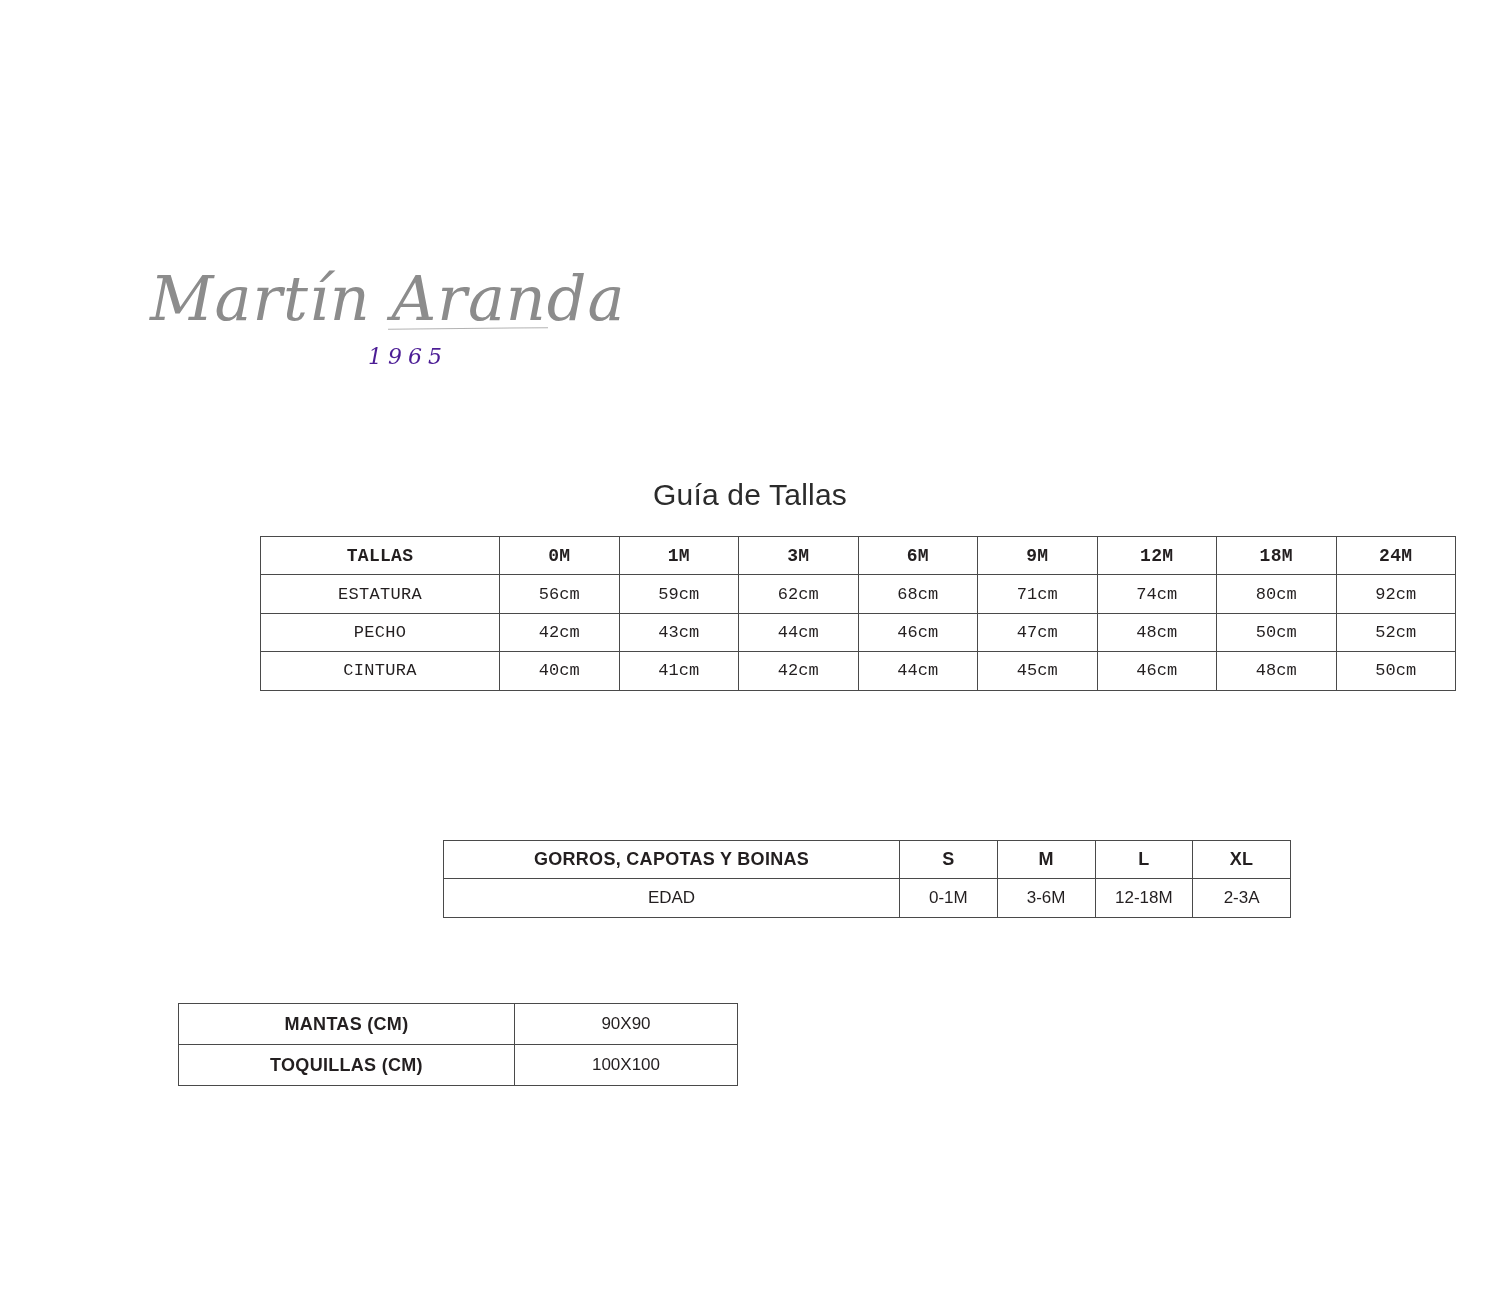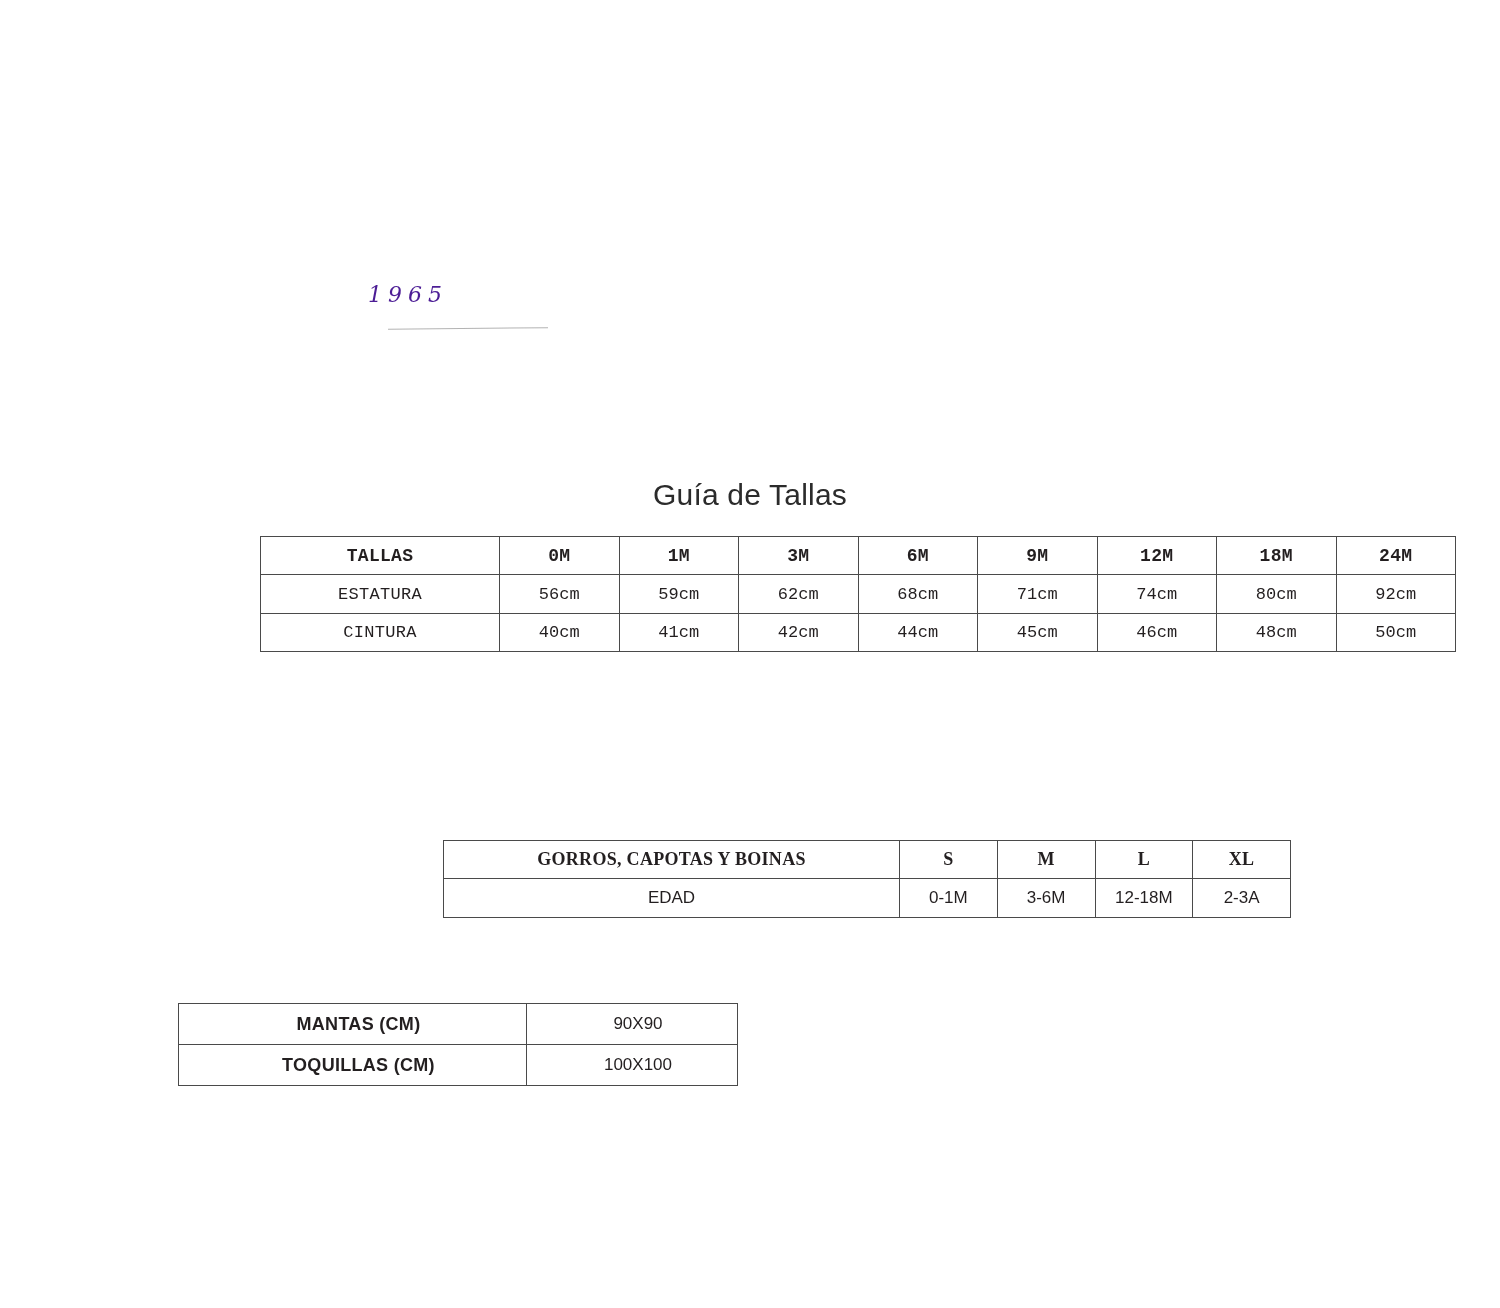--- a/index.html
+++ b/index.html
@@ -113,49 +113,48 @@
     width: 848px;
   }
   .tbl-hats td, .tbl-hats th {
     height: 37.4px;
     font-size: 17px;
   }
   .tbl-hats thead th {
     font-weight: bold;
     font-size: 18px;
     letter-spacing: 0.3px;
-    font-family: Liberation Serif, serif;
   }
   .tbl-hats .col-label { width: 455px; }
 
   
   .tbl-blankets {
     position: absolute;
     left: 178px;
     top: 1003px;
     width: 560px;
   }
   .tbl-blankets td {
     height: 40px;
     font-size: 17px;
-    padding-left: 12px;
   }
   .tbl-blankets .lbl {
     width: 335px;
     font-weight: bold;
     font-size: 18px;
     letter-spacing: 0.3px;
   }
 </style>
 </head>
 <body>
 
 <div class="page">
 
   <div class="logo-block">
+    <div class="logo-script">Martín Aranda</div>
     <div class="logo-rule"></div>
     <div class="logo-year">1965</div>
   </div>
 
   <div class="guide-title">Guía de Tallas</div>
 
   <table class="tbl-sizes">
     <thead>
       <tr>
         <th class="col-label">TALLAS</th>
@@ -175,20 +174,31 @@
         <td>56cm</td>
         <td>59cm</td>
         <td>62cm</td>
         <td>68cm</td>
         <td>71cm</td>
         <td>74cm</td>
         <td>80cm</td>
         <td>92cm</td>
       </tr>
       <tr>
+        <td class="row-label">PECHO</td>
+        <td>42cm</td>
+        <td>43cm</td>
+        <td>44cm</td>
+        <td>46cm</td>
+        <td>47cm</td>
+        <td>48cm</td>
+        <td>50cm</td>
+        <td>52cm</td>
+      </tr>
+      <tr>
         <td class="row-label">CINTURA</td>
         <td>40cm</td>
         <td>41cm</td>
         <td>42cm</td>
         <td>44cm</td>
         <td>45cm</td>
         <td>46cm</td>
         <td>48cm</td>
         <td>50cm</td>
       </tr>

